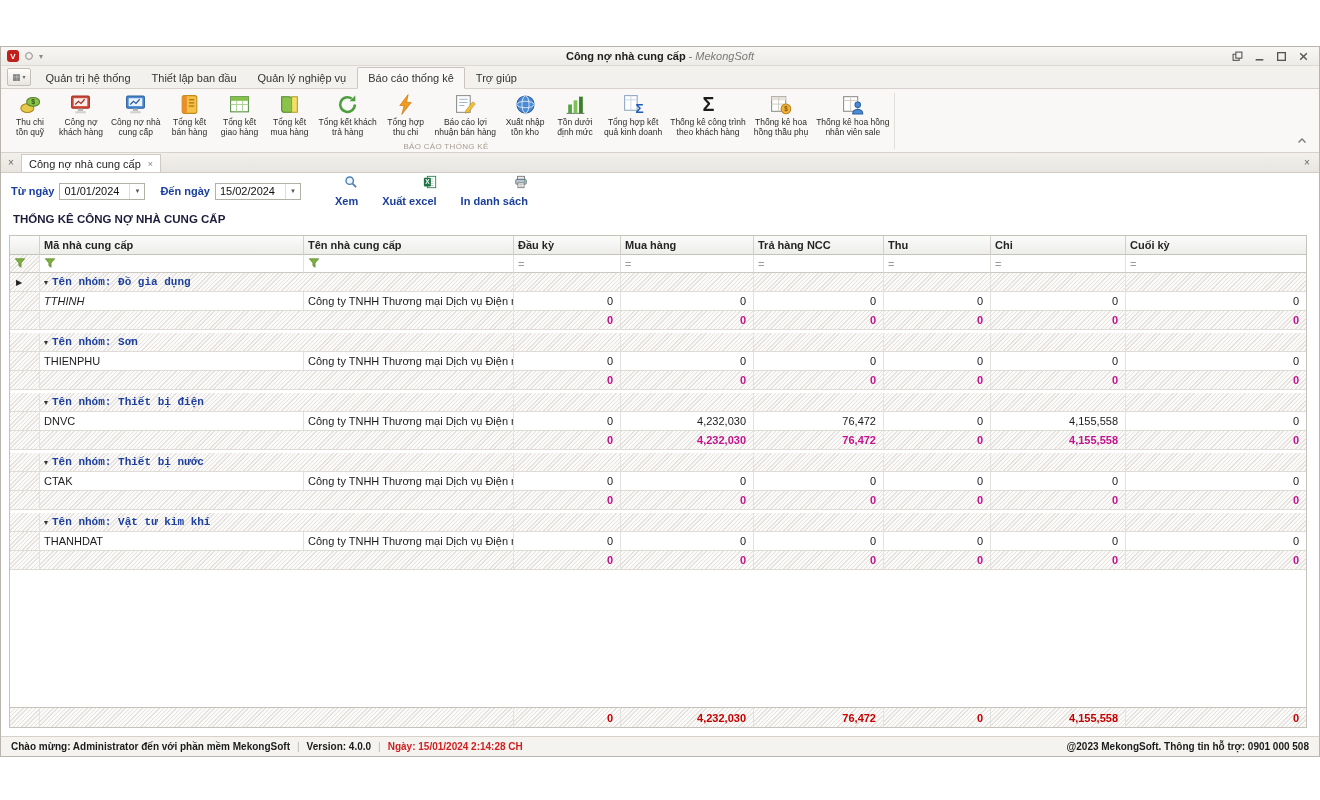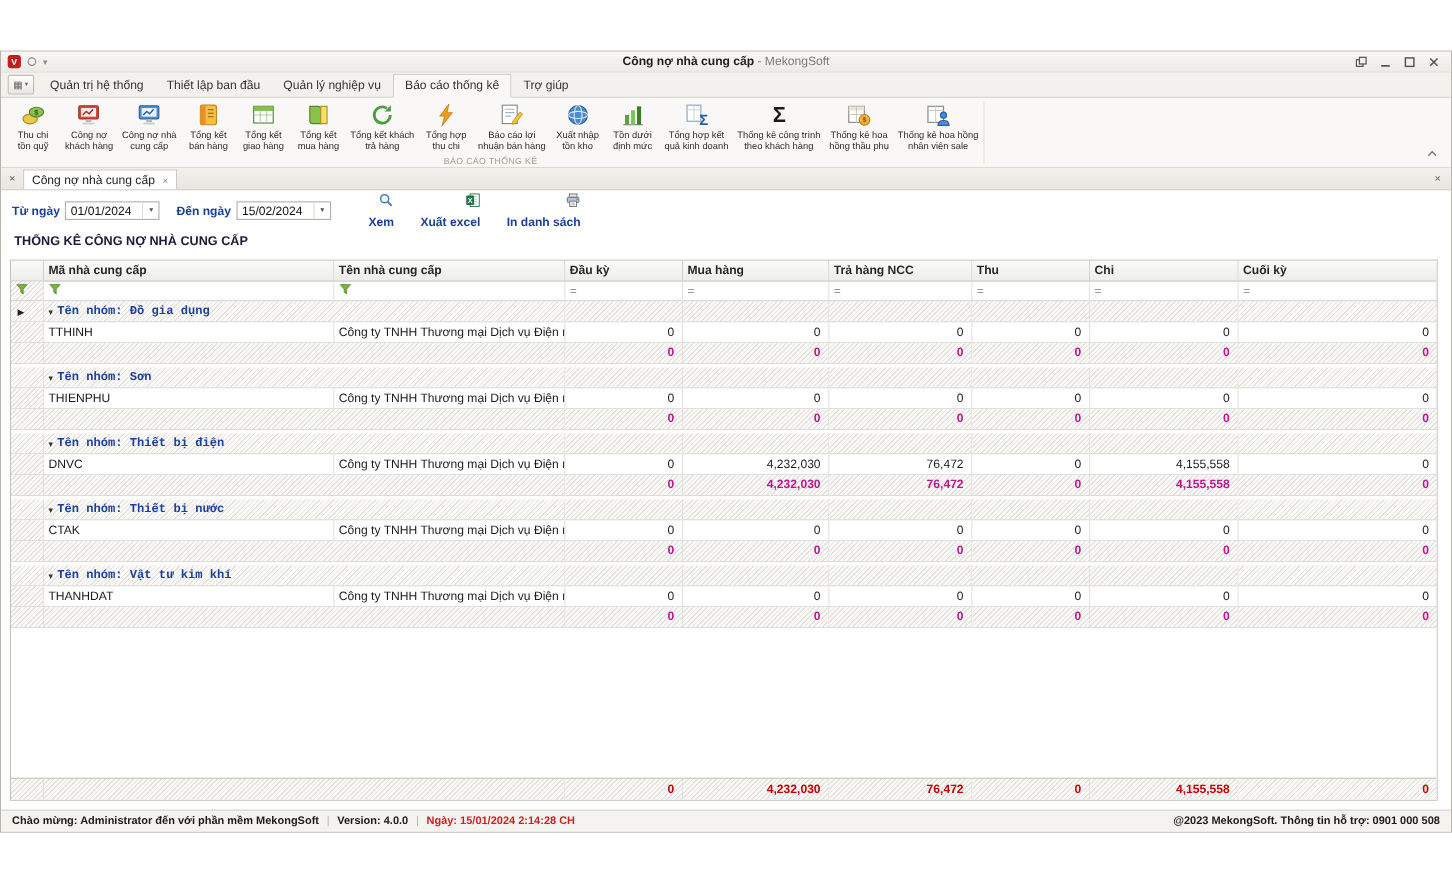--- a/index.html
+++ b/index.html
@@ -5,21 +5,21 @@
   html,body{margin:0;padding:0;}
   body{width:1320px;height:800px;background:#fff;font-family:"Liberation Sans","DejaVu Sans",sans-serif;position:relative;overflow:hidden;cursor:default;}
   .window{position:absolute;left:0;top:46px;width:1320px;height:711px;border:1px solid #b9b5ae;box-sizing:border-box;background:#fff;display:flex;flex-direction:column;}
 
   
   .titlebar{flex:0 0 18px;background:linear-gradient(#f8f7f5,#edebe7);border-bottom:1px solid #dedad3;display:flex;align-items:center;position:relative;padding:0 6px;}
   .logo{width:12px;height:12px;background:#c0201c;border-radius:3px;color:#fff;font-size:8px;font-weight:bold;display:flex;align-items:center;justify-content:center;margin-right:5px;}
   .qat-ic{display:flex;align-items:center;margin-right:5px;color:#8a8a8a;font-size:8px;}
   .title-center{position:absolute;left:0;right:0;text-align:center;font-size:11px;color:#1d1d1d;pointer-events:none;}
   .t-main{font-weight:bold;}
-  .t-suffix{color:#7a7a7a;margin-left:3px;font-weight:normal;}
+  .t-suffix{color:#7a7a7a;margin-left:3px;font-weight:normal;font-style:italic;}
   .win-controls{margin-left:auto;display:flex;align-items:center;gap:11px;padding-right:4px;}
   .win-controls span{display:flex;align-items:center;}
 
   
   .tabsrow{flex:0 0 22px;background:#f3f1ed;display:flex;align-items:flex-end;padding-left:6px;border-bottom:1px solid #d6d2cb;}
   .app-menu{height:16px;border:1px solid #c3bfb7;background:linear-gradient(#fefefd,#e9e6e0);border-radius:2px;display:flex;align-items:center;gap:2px;padding:0 4px;margin:0 5px 2px 0;color:#666;}
   .app-menu .g1{font-size:9px;line-height:1;}
   .app-menu .g2{font-size:6px;line-height:1;}
   #ribbon-tabs{display:flex;align-items:flex-end;height:100%;}
   .rtab{font-size:11px;color:#333;padding:4px 10px 4px;margin-right:1px;}
@@ -418,21 +418,21 @@
           </div>
           <div class="gcell hatch" style="flex: 0 0 107px; width: 107px;"></div>
           <div class="gcell hatch" style="flex: 0 0 133px; width: 133px;"></div>
           <div class="gcell hatch" style="flex: 0 0 130px; width: 130px;"></div>
           <div class="gcell hatch" style="flex: 0 0 107px; width: 107px;"></div>
           <div class="gcell hatch" style="flex: 0 0 135px; width: 135px;"></div>
           <div class="gcell hatch" style="flex: 1 1 0px;"></div>
         </div>
         <div class="grow gdatarow" style="flex: 0 0 19px;">
           <div class="gcell hatch" style="flex: 0 0 30px; width: 30px;"></div>
-          <div class="gcell" style="flex: 0 0 264px; width: 264px;">TTHINH</div>
+          <div class="gcell" style="flex: 0 0 264px; width: 264px; font-style: italic;">TTHINH</div>
           <div class="gcell" style="flex: 0 0 210px; width: 210px;">Công ty TNHH Thương mại Dịch vụ Điện nước...</div>
           <div class="gcell num" style="flex: 0 0 107px; width: 107px;">0</div>
           <div class="gcell num" style="flex: 0 0 133px; width: 133px;">0</div>
           <div class="gcell num" style="flex: 0 0 130px; width: 130px;">0</div>
           <div class="gcell num" style="flex: 0 0 107px; width: 107px;">0</div>
           <div class="gcell num" style="flex: 0 0 135px; width: 135px;">0</div>
           <div class="gcell num" style="flex: 1 1 0px;">0</div>
         </div>
         <div class="grow gsubrow" style="flex: 0 0 19px;">
           <div class="gcell hatch" style="flex: 0 0 30px; width: 30px;"></div>

